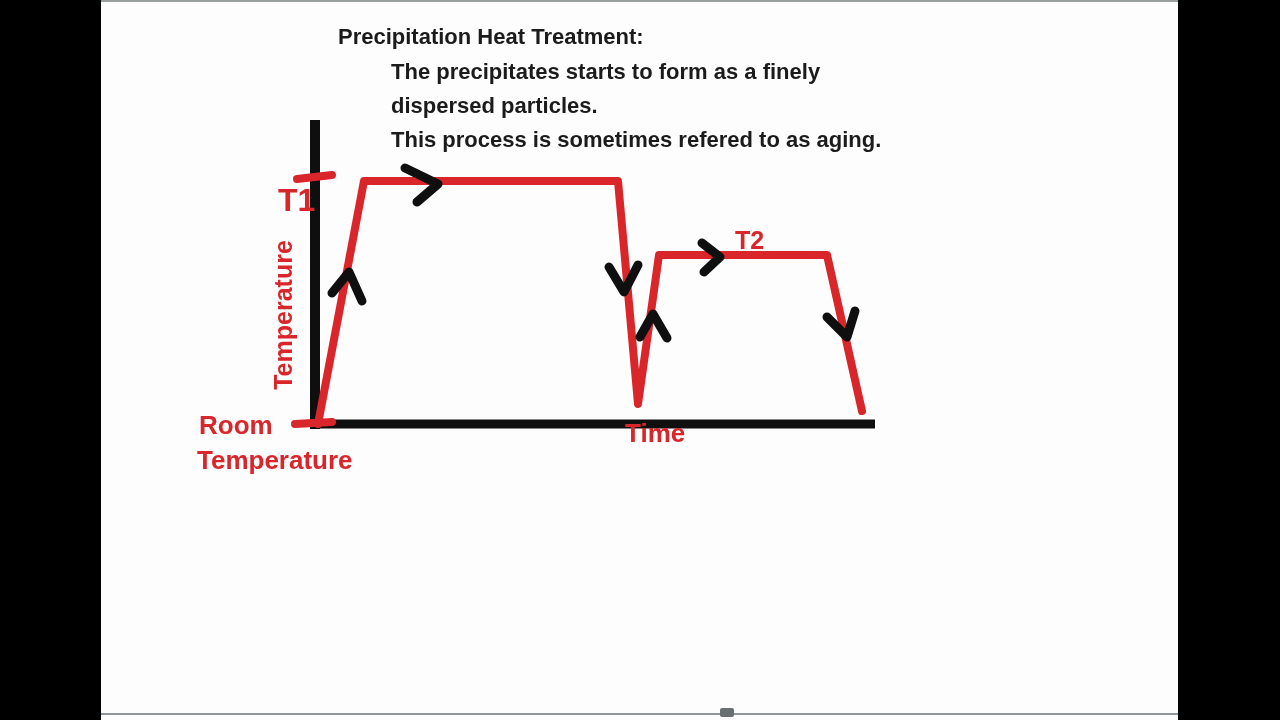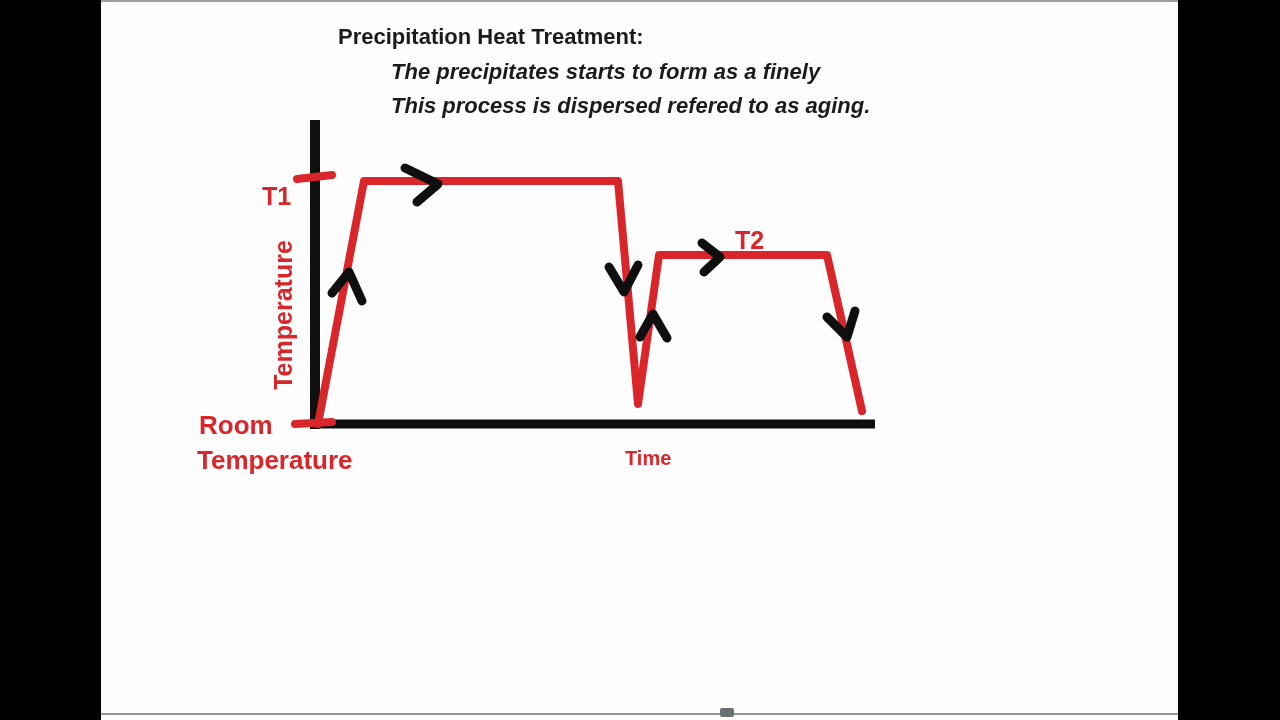--- a/index.html
+++ b/index.html
@@ -10,53 +10,54 @@
   .slide-bg{
     position:absolute;left:101px;top:0;width:1077px;height:720px;
     background:#fdfdfd;border-top:2px solid #9aa0a0;box-sizing:border-box;
   }
   .title-heading{
     position:absolute;left:338px;top:24px;
     font-size:22px;font-weight:bold;color:#1b1b1b;white-space:nowrap;
   }
   .title-lines{
     position:absolute;left:391px;top:55px;
-    font-size:22px;font-weight:bold;color:#1b1b1b;line-height:34px;white-space:nowrap;font-style:italic;
+    font-size:22px;font-weight:bold;color:#1b1b1b;line-height:34px;white-space:nowrap;
   }
   .diagram-svg{position:absolute;left:0;top:0;width:1280px;height:720px;}
   .lbl{position:absolute;font-weight:bold;color:#d9262b;white-space:nowrap;}
-  .lbl-t1{left:262px;top:182px;font-size:25px;}
+  .lbl-t1{left:278px;top:182px;font-size:32px;}
   .lbl-t2{left:735px;top:226px;font-size:25px;text-align:center;}
   .lbl-yaxis{
     left:203px;top:301px;width:160px;height:28px;
     font-size:25px;text-align:center;transform:rotate(-90deg);
   }
   .lbl-room{left:199px;top:410px;font-size:26px;text-align:right;}
   .lbl-room2{left:197px;top:445px;font-size:26px;}
-  .lbl-time{left:625px;top:447px;font-size:20px;}
+  .lbl-time{left:625px;top:418px;font-size:26px;}
   .bottom-strip{
     position:absolute;left:101px;top:713px;width:1077px;height:2px;background:#8f9598;
   }
   .progress-marker{
     position:absolute;left:720px;top:708px;width:14px;height:9px;
     background:#6a6f72;border-radius:2px;
   }
 </style>
 </head>
 <body>
 
 <div id="app">
 
   <div class="slide-bg"></div>
 
   <div class="title-heading">Precipitation Heat Treatment:</div>
 
   <div class="title-lines">
     <div>The precipitates starts to form as a finely</div>
-    <div>This process is dispersed refered to as aging.</div>
+    <div>dispersed particles.</div>
+    <div>This process is sometimes refered to as aging.</div>
   </div>
 
   <svg class="diagram-svg" viewBox="0 0 1280 720">
 
     <line x1="315" y1="120" x2="315" y2="429" stroke="#0f0f0f" stroke-width="10"></line>
     <line x1="311" y1="424" x2="875" y2="424" stroke="#0f0f0f" stroke-width="9"></line>
 
     <line x1="297" y1="179" x2="332" y2="175" stroke="#d9262b" stroke-width="8" stroke-linecap="round"></line>
     <line x1="295" y1="424" x2="332" y2="422" stroke="#d9262b" stroke-width="8" stroke-linecap="round"></line>
 

